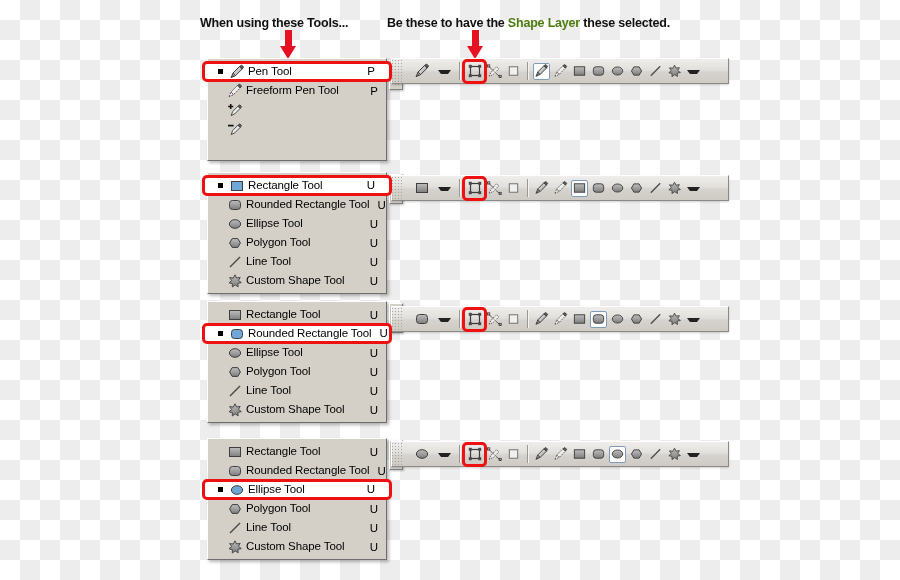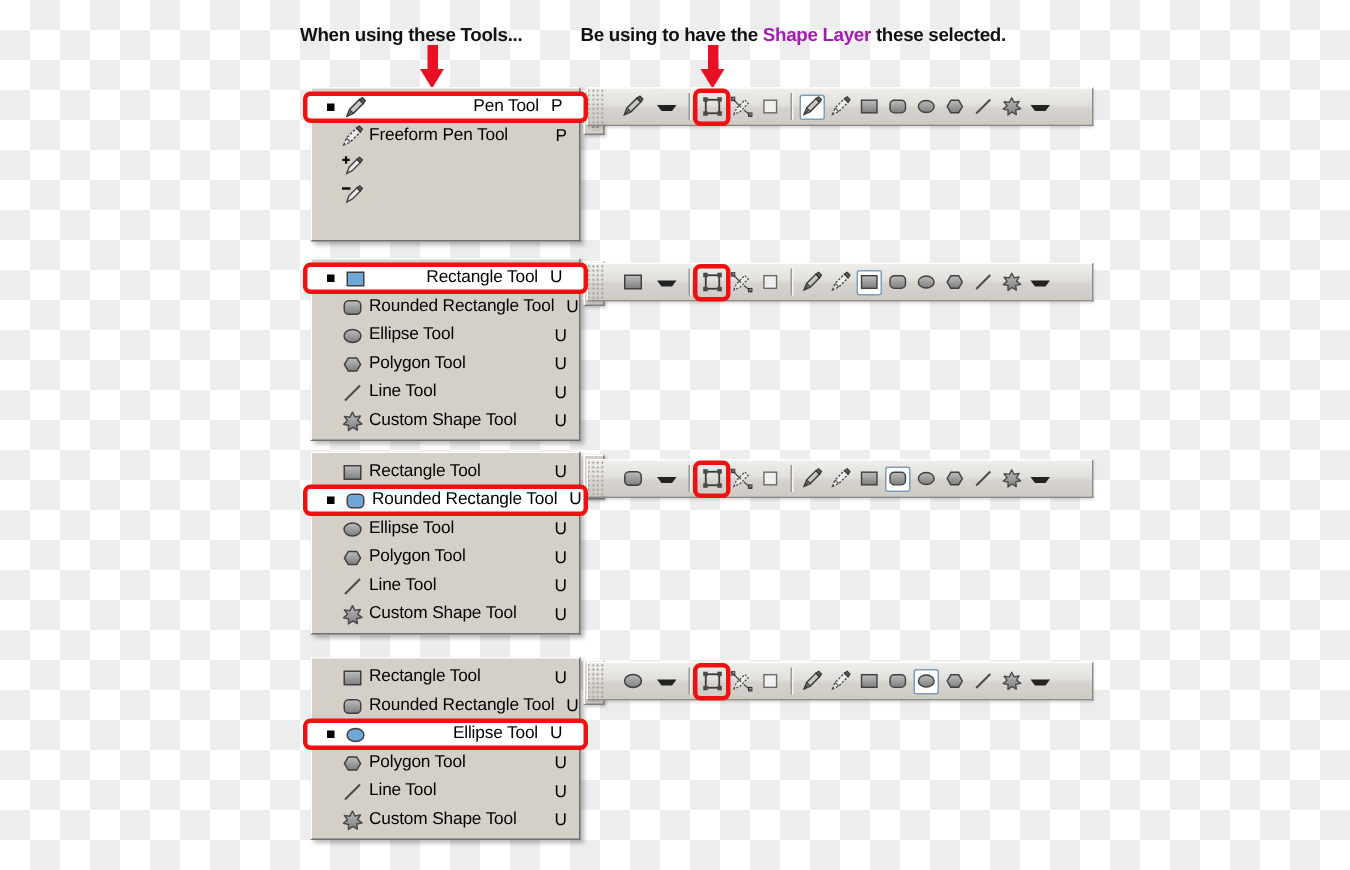--- a/index.html
+++ b/index.html
@@ -18,21 +18,21 @@
 
   
   .caption{
     position:absolute;
     font-size:12.5px;
     font-weight:bold;
     color:#111111;
     white-space:nowrap;
     letter-spacing:-0.2px;
   }
-  .caption .hl{color:#a21caf;}
+  .caption .hl{color:#4d7c0f;}
   #cap-left{left:184px;top:16px;}
   #cap-right{left:371px;top:16px;}
 
   
   .down-arrow{position:absolute;width:16px;height:30px;}
   .down-arrow .shaft{
     position:absolute;left:5px;top:0;width:7px;height:18px;background:#e81123;
   }
   .down-arrow .head{
     position:absolute;left:0;top:16px;width:0;height:0;
@@ -81,21 +81,21 @@
   .menu-row.sel{
     background:#ffffff;
     border:3px solid #ee1111;
     border-radius:5px;
     height:21px;
     margin:-1px -8px -1px -8px;
     padding:0 12px 0 10px;
     z-index:5;
     box-sizing:border-box;
   }
-  .menu-row.sel .tlabel,.menu-row.sel .tkey{line-height:15px;text-align:right;}
+  .menu-row.sel .tlabel,.menu-row.sel .tkey{line-height:15px;}
 
   
   .flyout-tab{
     position:absolute;
     width:14px;height:30px;
     background:#d4d0c8;
     border:1px solid #ffffff;
     border-right-color:#808080;border-bottom-color:#808080;
     box-shadow:1px 1px 2px rgba(0,0,0,0.25);
     box-sizing:border-box;
@@ -162,21 +162,21 @@
   .ringwrap .btn{margin:0;width:19px;flex:0 0 19px;height:19px;}
 
   svg{display:block;}
 </style>
 </head>
 <body>
 
 <div class="stage">
 
   <div class="caption" id="cap-left"><span>When using these Tools...</span></div>
-  <div class="caption" id="cap-right"><span>Be using to have the </span><span class="hl">Shape Layer</span><span> these selected.</span></div>
+  <div class="caption" id="cap-right"><span>Be these to have the </span><span class="hl">Shape Layer</span><span> these selected.</span></div>
 
   <div class="down-arrow" id="arrow-tools">
       <div class="shaft"></div>
       <div class="head"></div>
     </div>
   <div class="down-arrow" id="arrow-shape">
       <div class="shaft"></div>
       <div class="head"></div>
     </div>
 

